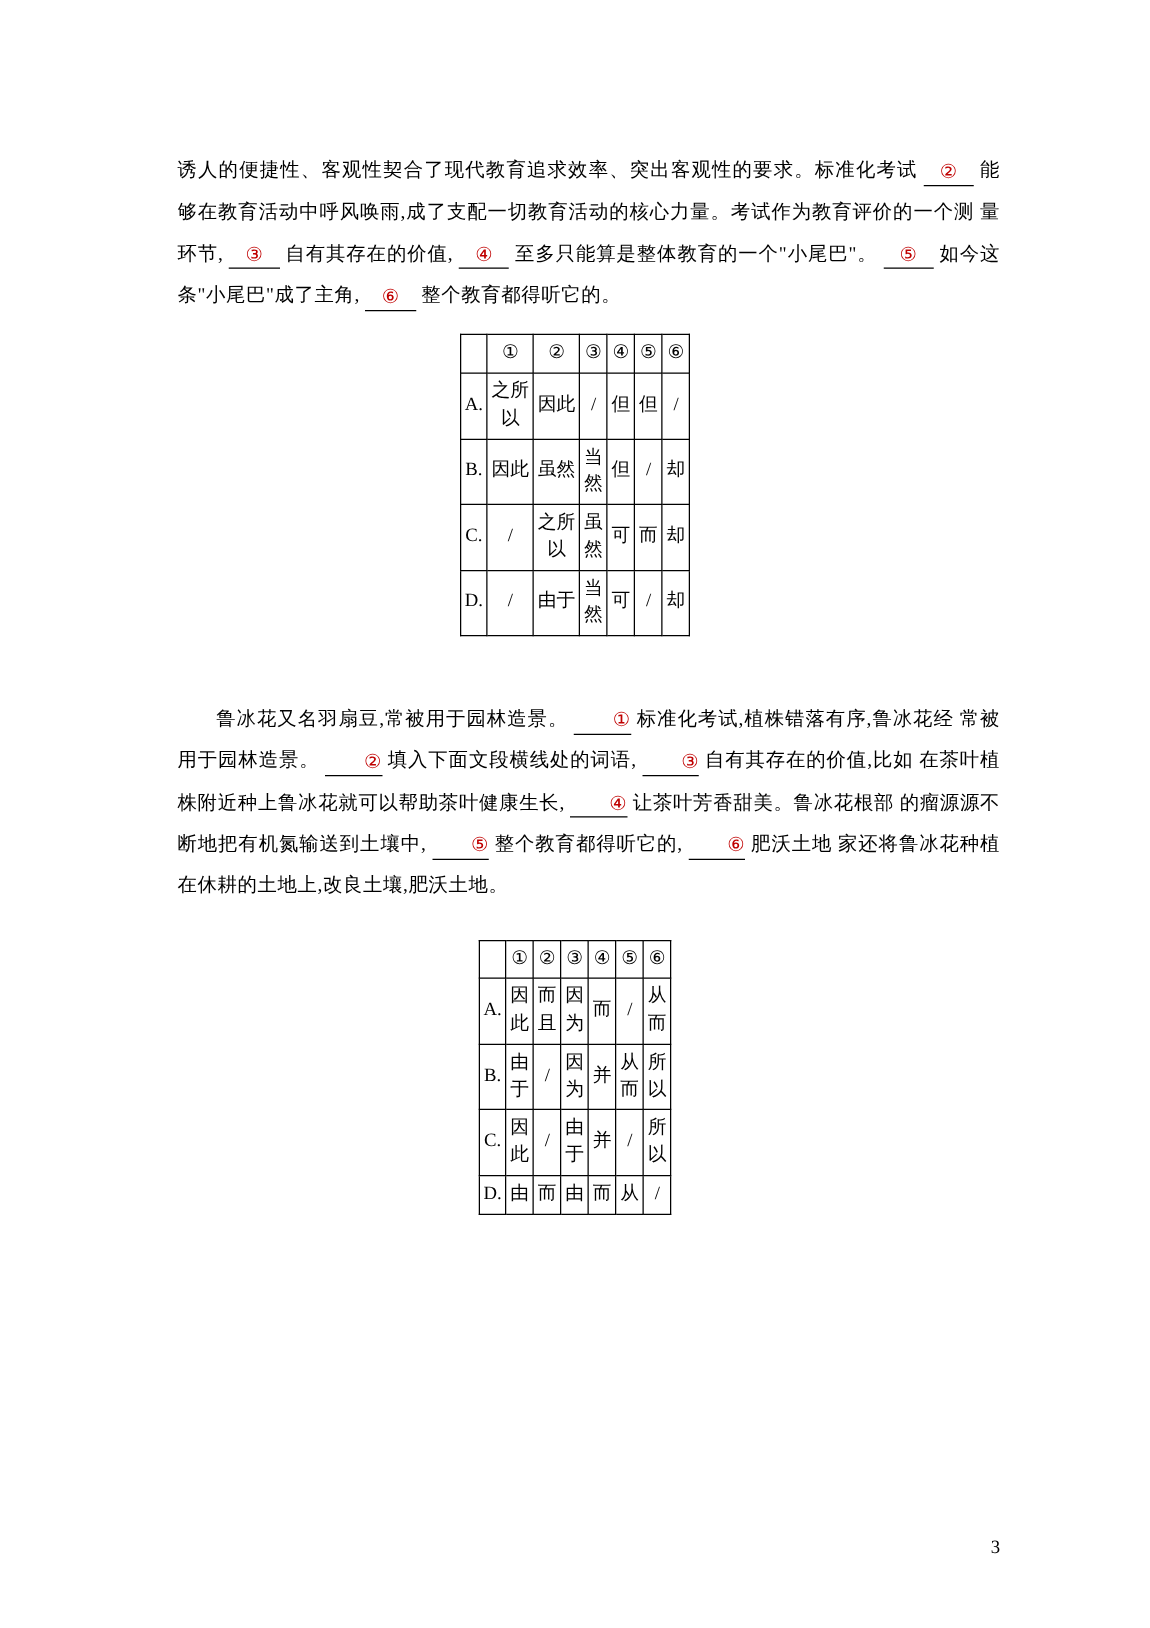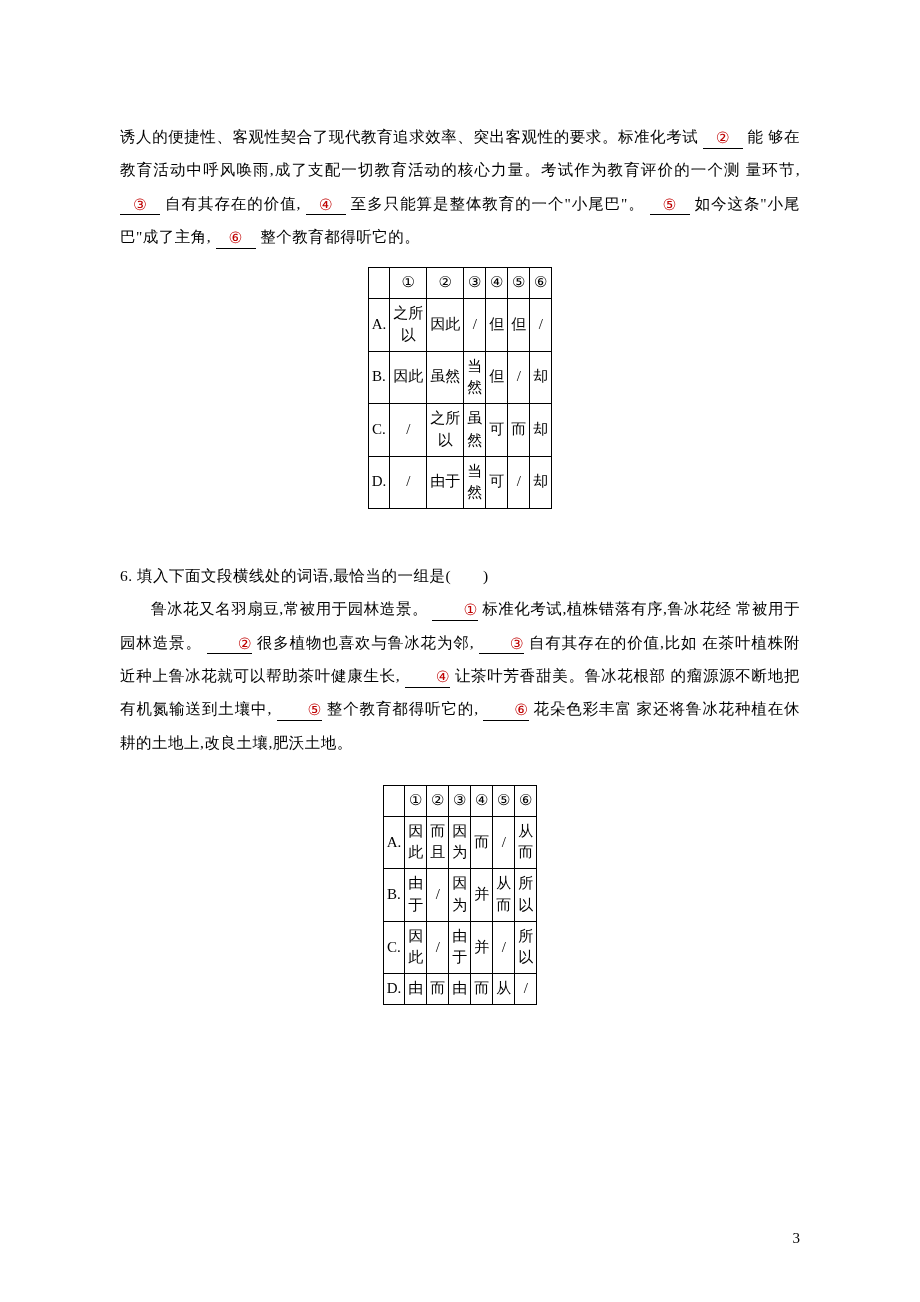--- a/index.html
+++ b/index.html
@@ -13,20 +13,21 @@
     height: 1302px;
     position: relative;
     box-sizing: border-box;
     padding: 120px 120px 0 120px;
     font-size: 15.5px;
     line-height: 2.15;
   }
   .para {
     text-align: justify;
     letter-spacing: 0.5px;
+    margin-left: 22px;
   }
   .indent {
     text-indent: 2em;
   }
   .blank {
     display: inline-block;
     border-bottom: 1px solid #000;
     text-align: center;
     min-width: 2.6em;
     height: 1.2em;
@@ -141,39 +142,38 @@
       <td>可</td>
       <td>/</td>
       <td>却</td>
     </tr>
   </tbody>
     </table>
 
   <div class="spacerL"></div>
 
   <div class="qwrap">
-    <div class="para">6. 填入下面文段横线处的词语,最恰当的一组是(　　)</div>
 
     <div class="para indent">
       <span>鲁冰花又名羽扇豆,常被用于园林造景。</span>
       <span class="blank"><span class="num">①</span></span>
       <span>标准化考试,植株错落有序,鲁冰花经</span>
       <span>常被用于园林造景。</span>
       <span class="blank"><span class="num">②</span></span>
-      <span>很多植物也喜欢与鲁冰花为邻,</span>
+      <span>填入下面文段横线处的词语,</span>
       <span class="blank"><span class="num">③</span></span>
       <span>自有其存在的价值,比如</span>
       <span>在茶叶植株附近种上鲁冰花就可以帮助茶叶健康生长,</span>
       <span class="blank"><span class="num">④</span></span>
       <span>让茶叶芳香甜美。鲁冰花根部</span>
       <span>的瘤源源不断地把有机氮输送到土壤中,</span>
       <span class="blank"><span class="num">⑤</span></span>
       <span>整个教育都得听它的,</span>
       <span class="blank"><span class="num">⑥</span></span>
-      <span>花朵色彩丰富</span>
+      <span>肥沃土地</span>
       <span>家还将鲁冰花种植在休耕的土地上,改良土壤,肥沃土地。</span>
     </div>
   </div>
 
   <div class="spacerL"></div>
 
   <table class="opt" id="t2">
     <tbody>
         <tr>
       <th style="min-width:14px;"></th>

